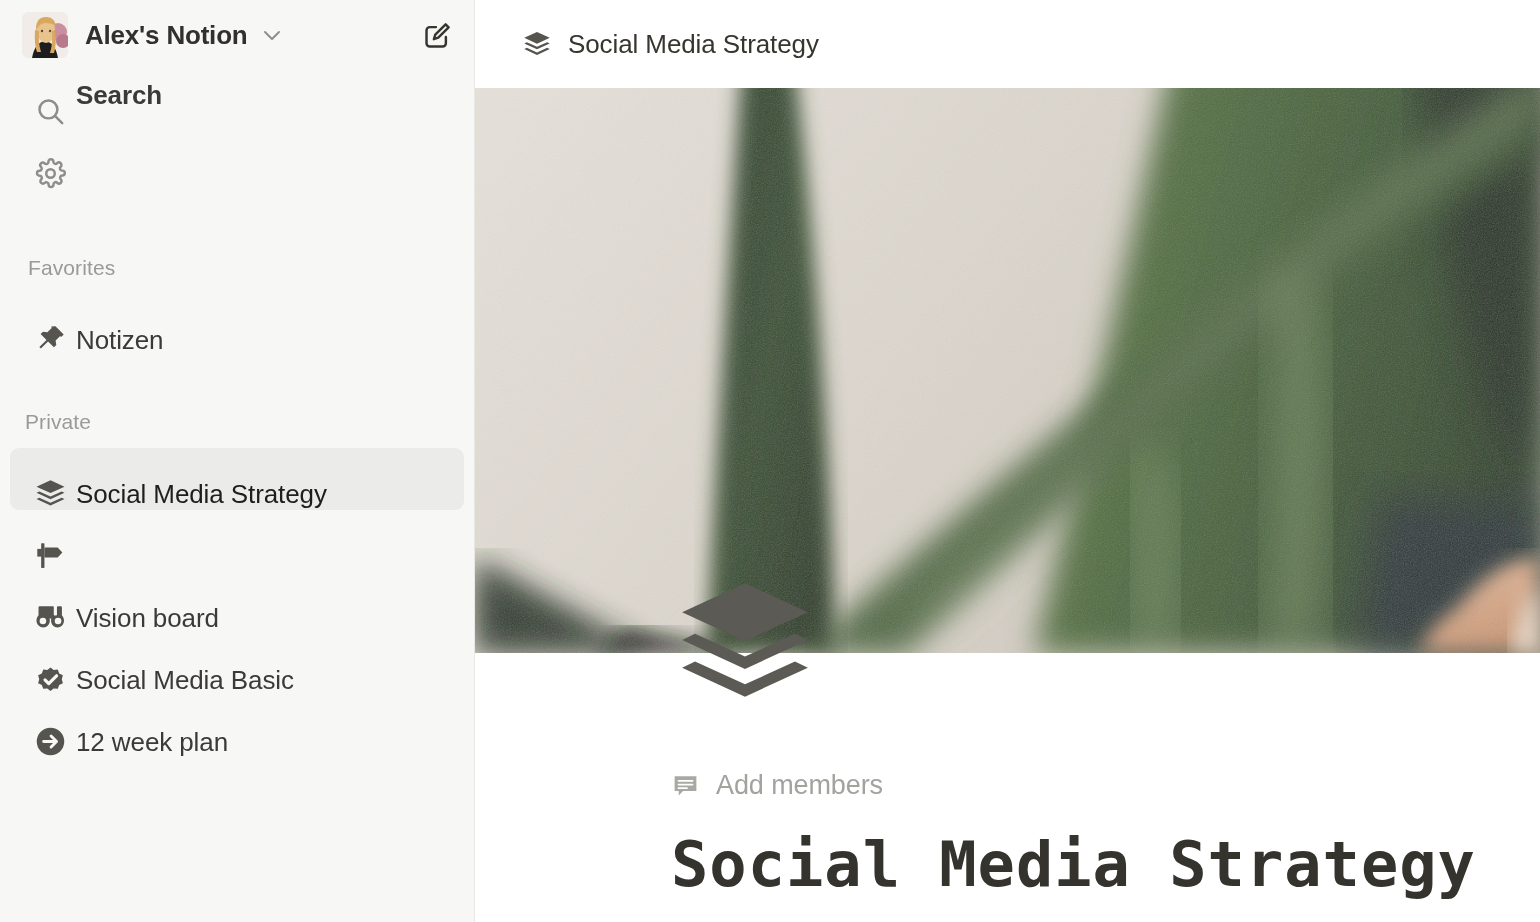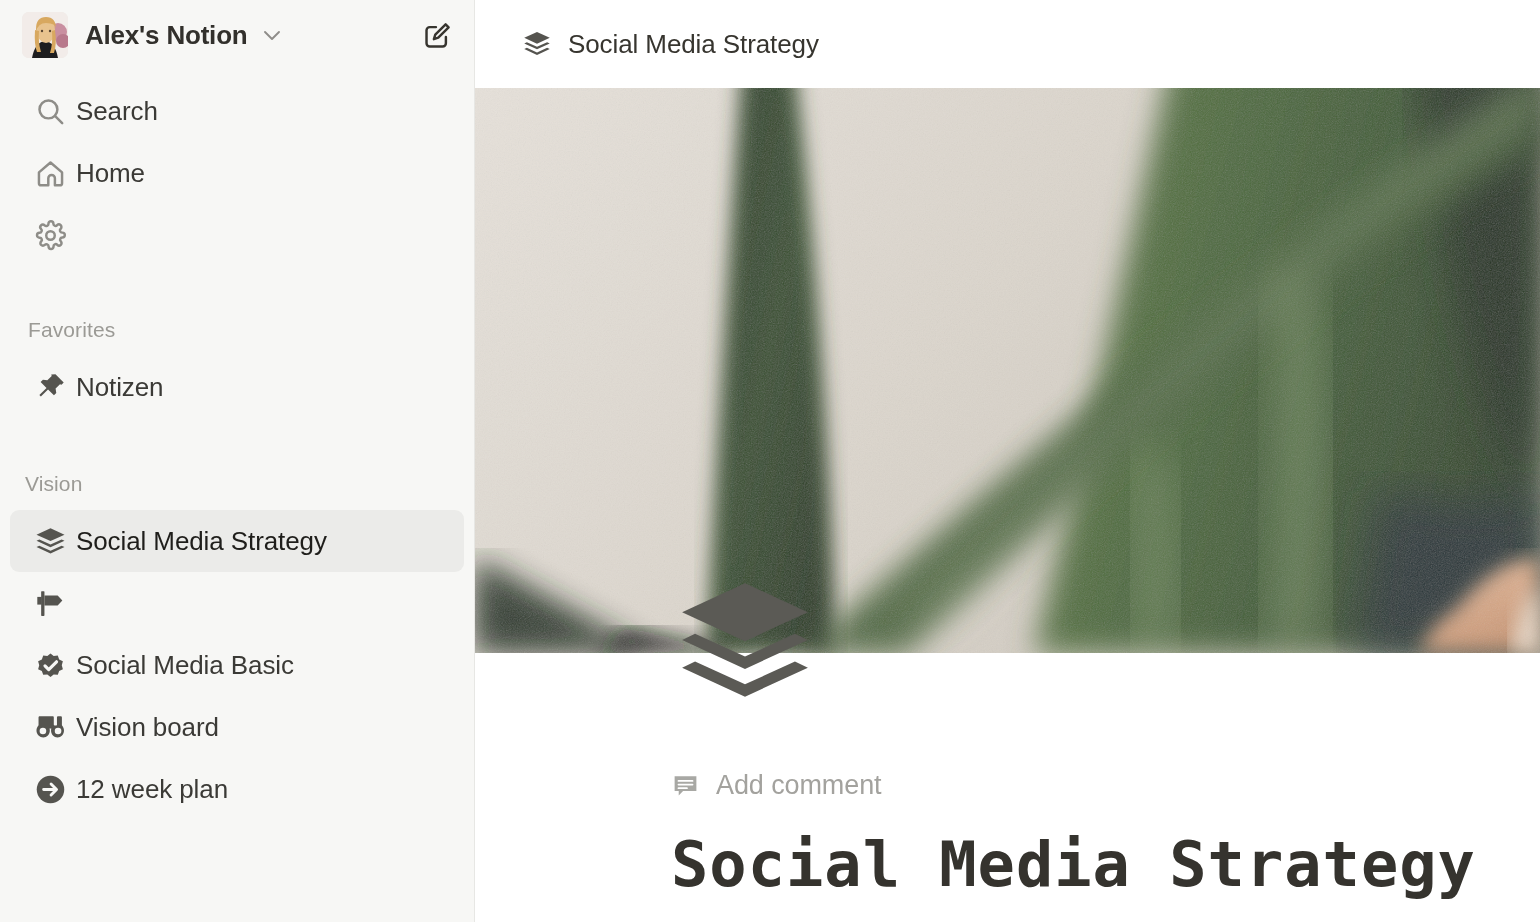--- a/index.html
+++ b/index.html
@@ -73,26 +73,26 @@
     width: 38px;
     height: 38px;
     color: #37352f;
   }
 
   
   .nav-section { margin-top: 10px; }
 
   .nav-item {
     display: flex;
-    align-items: center;
     height: 62px;
     padding: 0 14px 0 24px;
     margin: 0 10px;
     border-radius: 8px;
     cursor: pointer;
+    font-weight: bold;
   }
 
   .nav-ico {
     width: 42px;
     flex: 0 0 42px;
     display: flex;
     align-items: center;
     justify-content: flex-start;
     color: #8e8d88;
   }
@@ -111,21 +111,21 @@
     padding-left: 25px;
     letter-spacing: 0.1px;
   }
   .sec-fav { margin-top: 52px; padding-left: 28px; }
   .sec-priv { margin-top: 54px; }
 
   .page-list { margin-top: 14px; }
 
   .page-item {
     display: flex;
-    align-items: center;
+    align-items: flex-end;
     height: 62px;
     padding: 0 14px 0 24px;
     margin: 0 10px;
     border-radius: 9px;
     cursor: pointer;
   }
   .page-item.selected { background: #ebebe9; }
 
   .page-ico {
     width: 42px;
@@ -276,28 +276,20 @@
       <div class="nav-item">
         <span class="nav-ico">
           <svg width="33" height="33" viewBox="0 0 24 24" fill="none" stroke="currentColor" stroke-width="1.8" stroke-linecap="round">
               <circle cx="10.5" cy="10.5" r="6.5"></circle>
               <line x1="15.4" y1="15.4" x2="20.5" y2="20.5"></line>
             </svg>
         </span>
         <span class="nav-label">Search</span>
       </div>
 
-      <div class="nav-item">
-        <span class="nav-ico">
-          <svg width="33" height="33" viewBox="0 0 24 24" fill="none" stroke="currentColor" stroke-width="1.8" stroke-linecap="round" stroke-linejoin="round">
-            <path d="M3.6 11.2 12 4l8.4 7.2V19a1.6 1.6 0 0 1-1.6 1.6h-3.6v-5.1a2.4 2.4 0 0 0-4.8 0v5.1H5.2A1.6 1.6 0 0 1 3.6 19z"></path>
-          </svg>
-        </span>
-        <span class="nav-label">Home</span>
-      </div>
 
 
       <div class="nav-item">
         <span class="nav-ico">
           <svg width="33" height="33" viewBox="0 0 24 24" fill="none" stroke="currentColor" stroke-width="1.8" stroke-linecap="round" stroke-linejoin="round">
             <circle cx="12" cy="12" r="3.1"></circle>
             <path d="M19.1 14.4a1.5 1.5 0 0 0 .3 1.7l.1.1a1.8 1.8 0 1 1-2.6 2.6l-.1-.1a1.5 1.5 0 0 0-1.7-.3 1.5 1.5 0 0 0-.9 1.4v.2a1.8 1.8 0 1 1-3.6 0v-.1a1.5 1.5 0 0 0-1-1.4 1.5 1.5 0 0 0-1.7.3l-.1.1a1.8 1.8 0 1 1-2.6-2.6l.1-.1a1.5 1.5 0 0 0 .3-1.7 1.5 1.5 0 0 0-1.4-.9h-.2a1.8 1.8 0 1 1 0-3.6h.1a1.5 1.5 0 0 0 1.4-1 1.5 1.5 0 0 0-.3-1.7l-.1-.1a1.8 1.8 0 1 1 2.6-2.6l.1.1a1.5 1.5 0 0 0 1.7.3h.1a1.5 1.5 0 0 0 .9-1.4v-.2a1.8 1.8 0 1 1 3.6 0v.1a1.5 1.5 0 0 0 .9 1.4 1.5 1.5 0 0 0 1.7-.3l.1-.1a1.8 1.8 0 1 1 2.6 2.6l-.1.1a1.5 1.5 0 0 0-.3 1.7v.1a1.5 1.5 0 0 0 1.4.9h.2a1.8 1.8 0 1 1 0 3.6h-.1a1.5 1.5 0 0 0-1.4.9z"></path>
           </svg>
         </span>
       </div>
@@ -310,21 +302,21 @@
       <div class="page-item">
         <span class="page-ico">
           <svg width="33" height="33" viewBox="0 0 24 24" fill="currentColor">
             <path d="M15.6 2.4 21.6 8.4l-1.6 1.6-1.1-.4-3.2 3.2.5 3.2-1.7 1.7-4.3-4.3-5.2 5.2-1.1-1.1 5.2-5.2L4.8 8l1.7-1.7 3.2.5L12.9 3.6l-.4-1.1z"></path>
           </svg>
         </span>
         <span class="page-label">Notizen</span>
       </div>
     </div>
 
-    <div class="sec-title sec-priv">Vision</div>
+    <div class="sec-title sec-priv">Private</div>
 
     <div class="page-list">
 
       <div class="page-item selected">
         <span class="page-ico">
           <svg width="33" height="33" viewBox="0 0 24 24" fill="currentColor">
             <path d="M12 2.3 22.2 7 12 11.7 1.8 7z"></path>
             <path d="M12 14.2 3.9 10.5 1.8 11.5 12 16.2l10.2-4.7-2.1-1z"></path>
             <path d="M12 18.7 3.9 15 1.8 16 12 20.7 22.2 16l-2.1-1z"></path>
           </svg>
@@ -338,36 +330,36 @@
             <rect x="5.2" y="3" width="2.4" height="18" rx="0.5"></rect>
             <path d="M7.6 6.2h9.6l3.4 3.6-3.4 3.6H7.6z"></path>
             <rect x="2.4" y="7.2" width="3.2" height="5.6"></rect>
           </svg>
         </span>
       </div>
 
       <div class="page-item">
         <span class="page-ico">
           <svg width="33" height="33" viewBox="0 0 24 24" fill="currentColor">
-            <path d="M12 1.6l2.3 1.9 3-.3 1 2.8 2.7 1.3-.8 2.9.8 2.9-2.7 1.3-1 2.8-3-.3L12 18.8l-2.3-1.9-3 .3-1-2.8-2.7-1.3.8-2.9-.8-2.9 2.7-1.3 1-2.8 3 .3z" transform="translate(0 1.6)"></path>
-            <path d="M8 12.3l2.7 2.7L16.4 9.3" fill="none" stroke="#f7f7f5" stroke-width="2.3" stroke-linecap="round" stroke-linejoin="round"></path>
-          </svg>
-        </span>
-        <span class="page-label">Social Media Basic</span>
-      </div>
-
-      <div class="page-item">
-        <span class="page-ico">
-          <svg width="33" height="33" viewBox="0 0 24 24" fill="currentColor">
             <path d="M9.3 3.2h1.9c.5 0 .8.4.8.9v5.3c0 .3.3.5.6.5h1.2c.3 0 .5-.2.5-.5V4.1c0-.5.4-.9.9-.9h1.8c.5 0 .9.4.9.9v5.6c.9 1 1.5 2.4 1.5 3.9 0 2.8-2.1 5.1-4.7 5.1s-4.7-2.3-4.7-5.1c0-.5.1-1 .2-1.4h-1.3c.1.4.2.9.2 1.4 0 2.8-2.1 5.1-4.7 5.1S-.6 16.4-.6 13.6c0-1.5.6-2.9 1.5-3.9V4.1c0-.5.4-.9.9-.9" transform="translate(2.4 0.6)"></path>
             <circle cx="6.5" cy="14.5" r="2.4" fill="#f7f7f5"></circle>
             <circle cx="17.5" cy="14.5" r="2.4" fill="#f7f7f5"></circle>
           </svg>
         </span>
         <span class="page-label">Vision board</span>
+      </div>
+
+      <div class="page-item">
+        <span class="page-ico">
+          <svg width="33" height="33" viewBox="0 0 24 24" fill="currentColor">
+            <path d="M12 1.6l2.3 1.9 3-.3 1 2.8 2.7 1.3-.8 2.9.8 2.9-2.7 1.3-1 2.8-3-.3L12 18.8l-2.3-1.9-3 .3-1-2.8-2.7-1.3.8-2.9-.8-2.9 2.7-1.3 1-2.8 3 .3z" transform="translate(0 1.6)"></path>
+            <path d="M8 12.3l2.7 2.7L16.4 9.3" fill="none" stroke="#f7f7f5" stroke-width="2.3" stroke-linecap="round" stroke-linejoin="round"></path>
+          </svg>
+        </span>
+        <span class="page-label">Social Media Basic</span>
       </div>
 
       <div class="page-item">
         <span class="page-ico">
           <svg width="33" height="33" viewBox="0 0 24 24" fill="currentColor">
             <circle cx="12" cy="12" r="10"></circle>
             <path d="M7 12h9M12.4 8l4 4-4 4" fill="none" stroke="#f7f7f5" stroke-width="2.1" stroke-linecap="round" stroke-linejoin="round"></path>
           </svg>
         </span>
         <span class="page-label">12 week plan</span>
@@ -479,21 +471,21 @@
         </svg>
       </div>
 
       <div class="add-comment">
         <span class="cmt-ico">
           <svg width="29" height="29" viewBox="0 0 24 24" fill="currentColor">
             <path d="M3 4.4h18v12.2h-11l-3.6 3.6v-3.6H3z"></path>
             <path d="M6.2 8.2h11.6M6.2 11.2h11.6M6.2 14.2h7" stroke="#ffffff" stroke-width="1.5" stroke-linecap="round"></path>
           </svg>
         </span>
-        <span class="cmt-text">Add comment</span>
+        <span class="cmt-text">Add members</span>
       </div>
 
       <h1 class="page-title">Social Media Strategy</h1>
 
     </div>
 
   </main>
 </div>
 
 </body></html>

